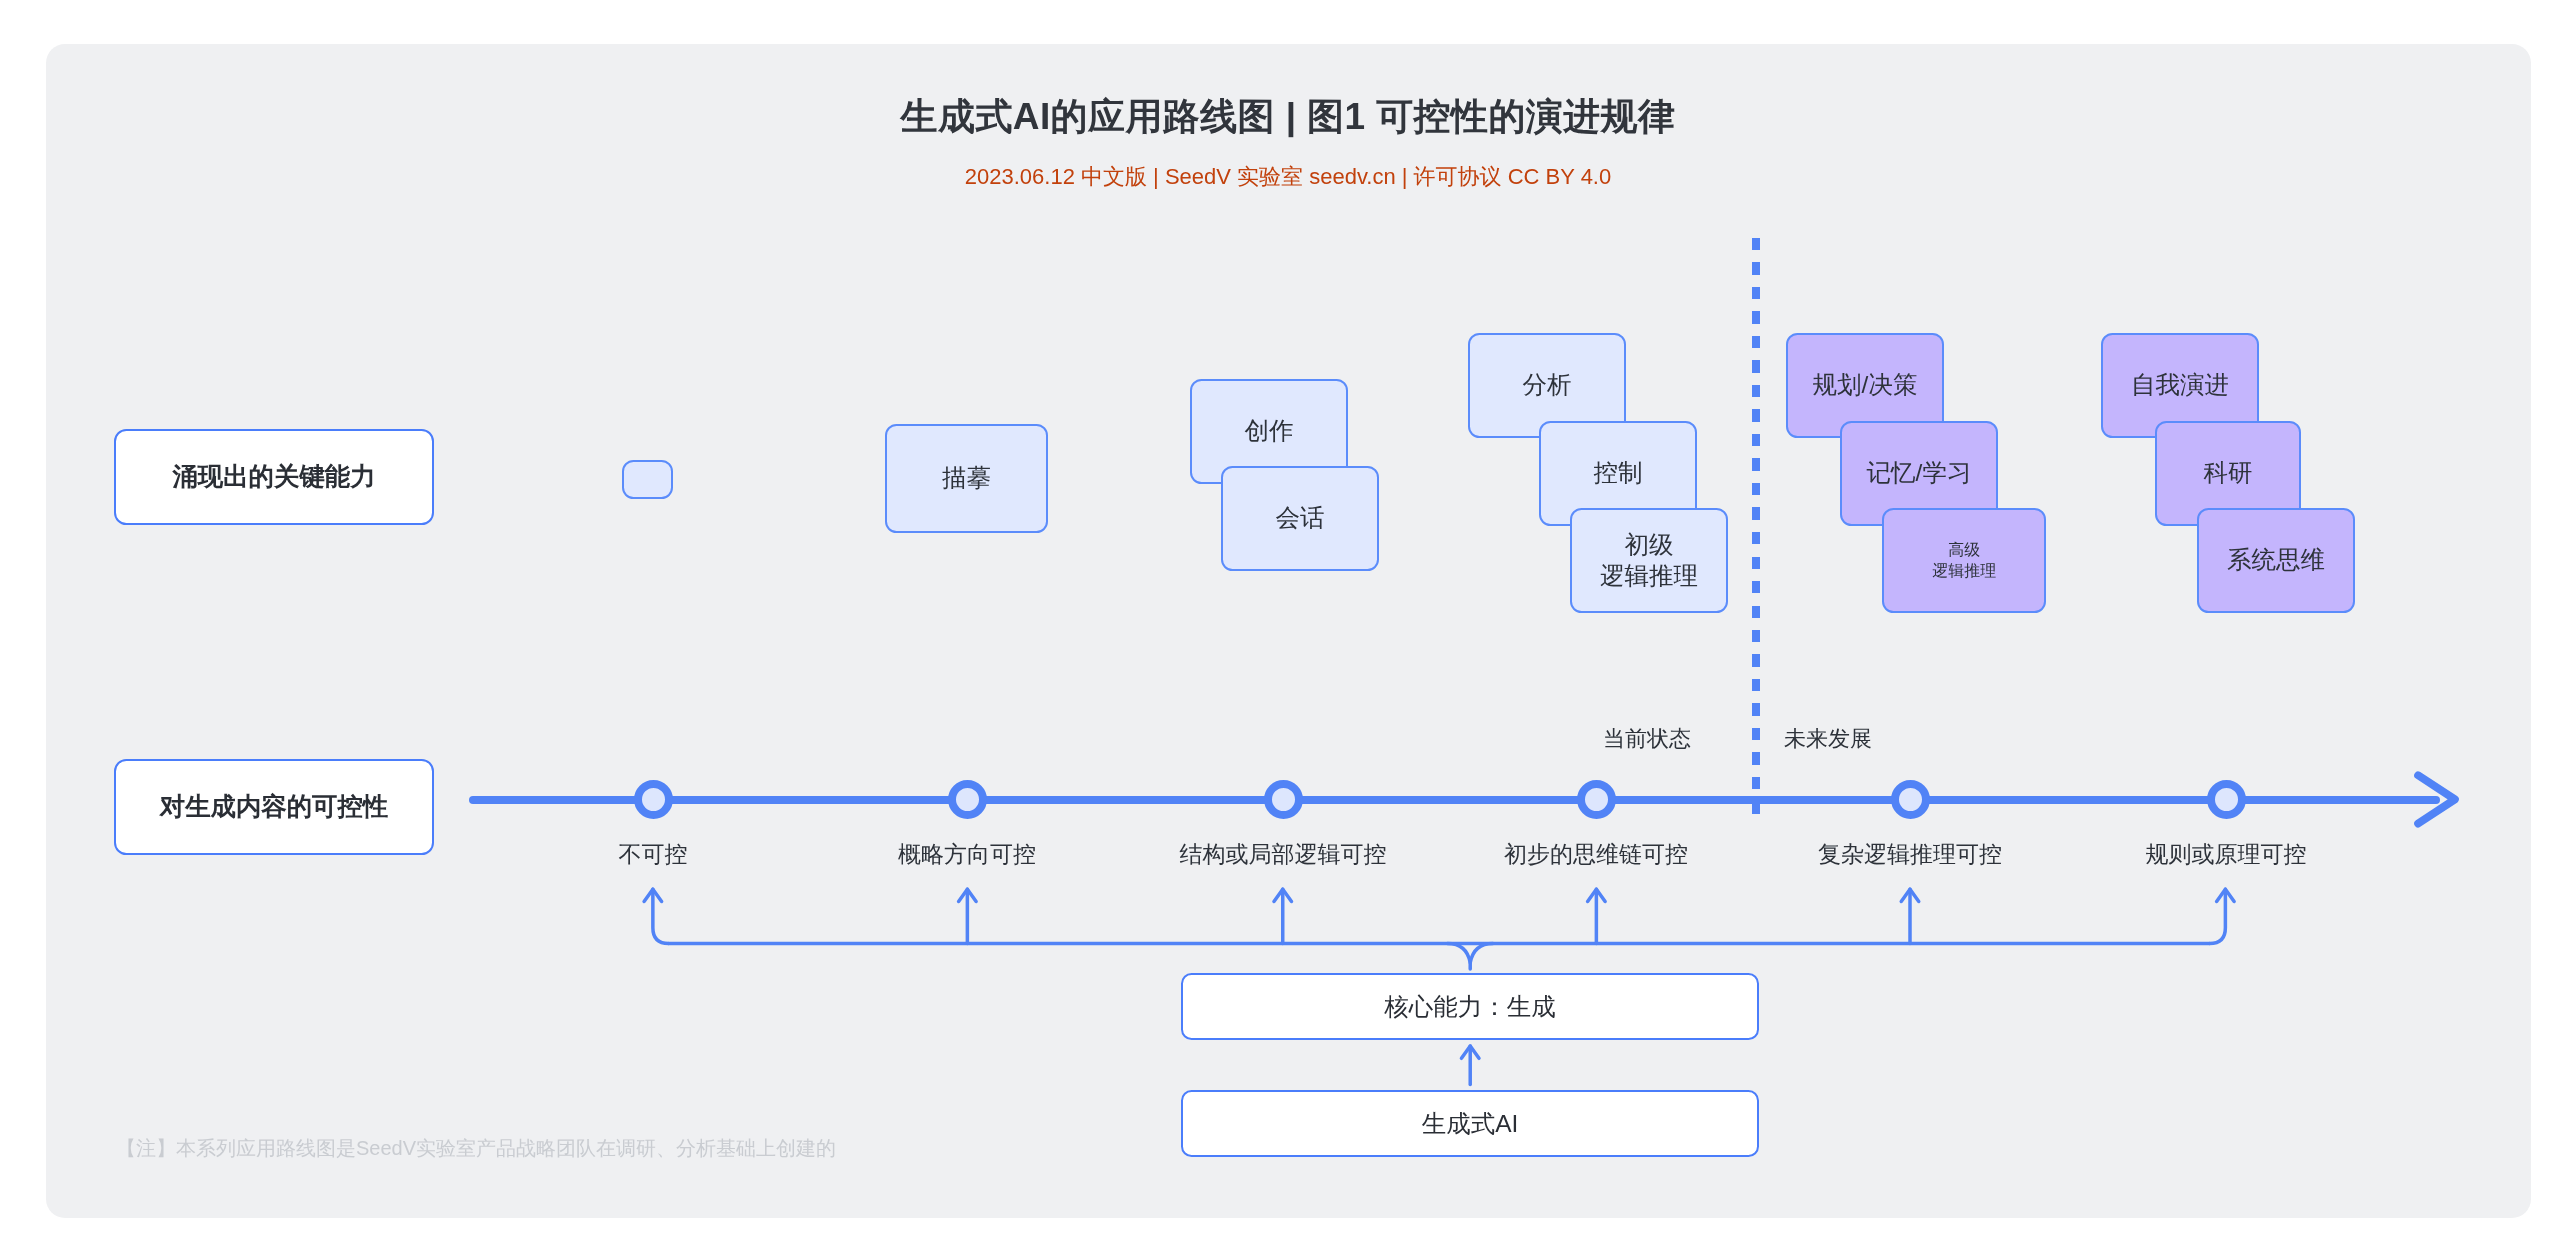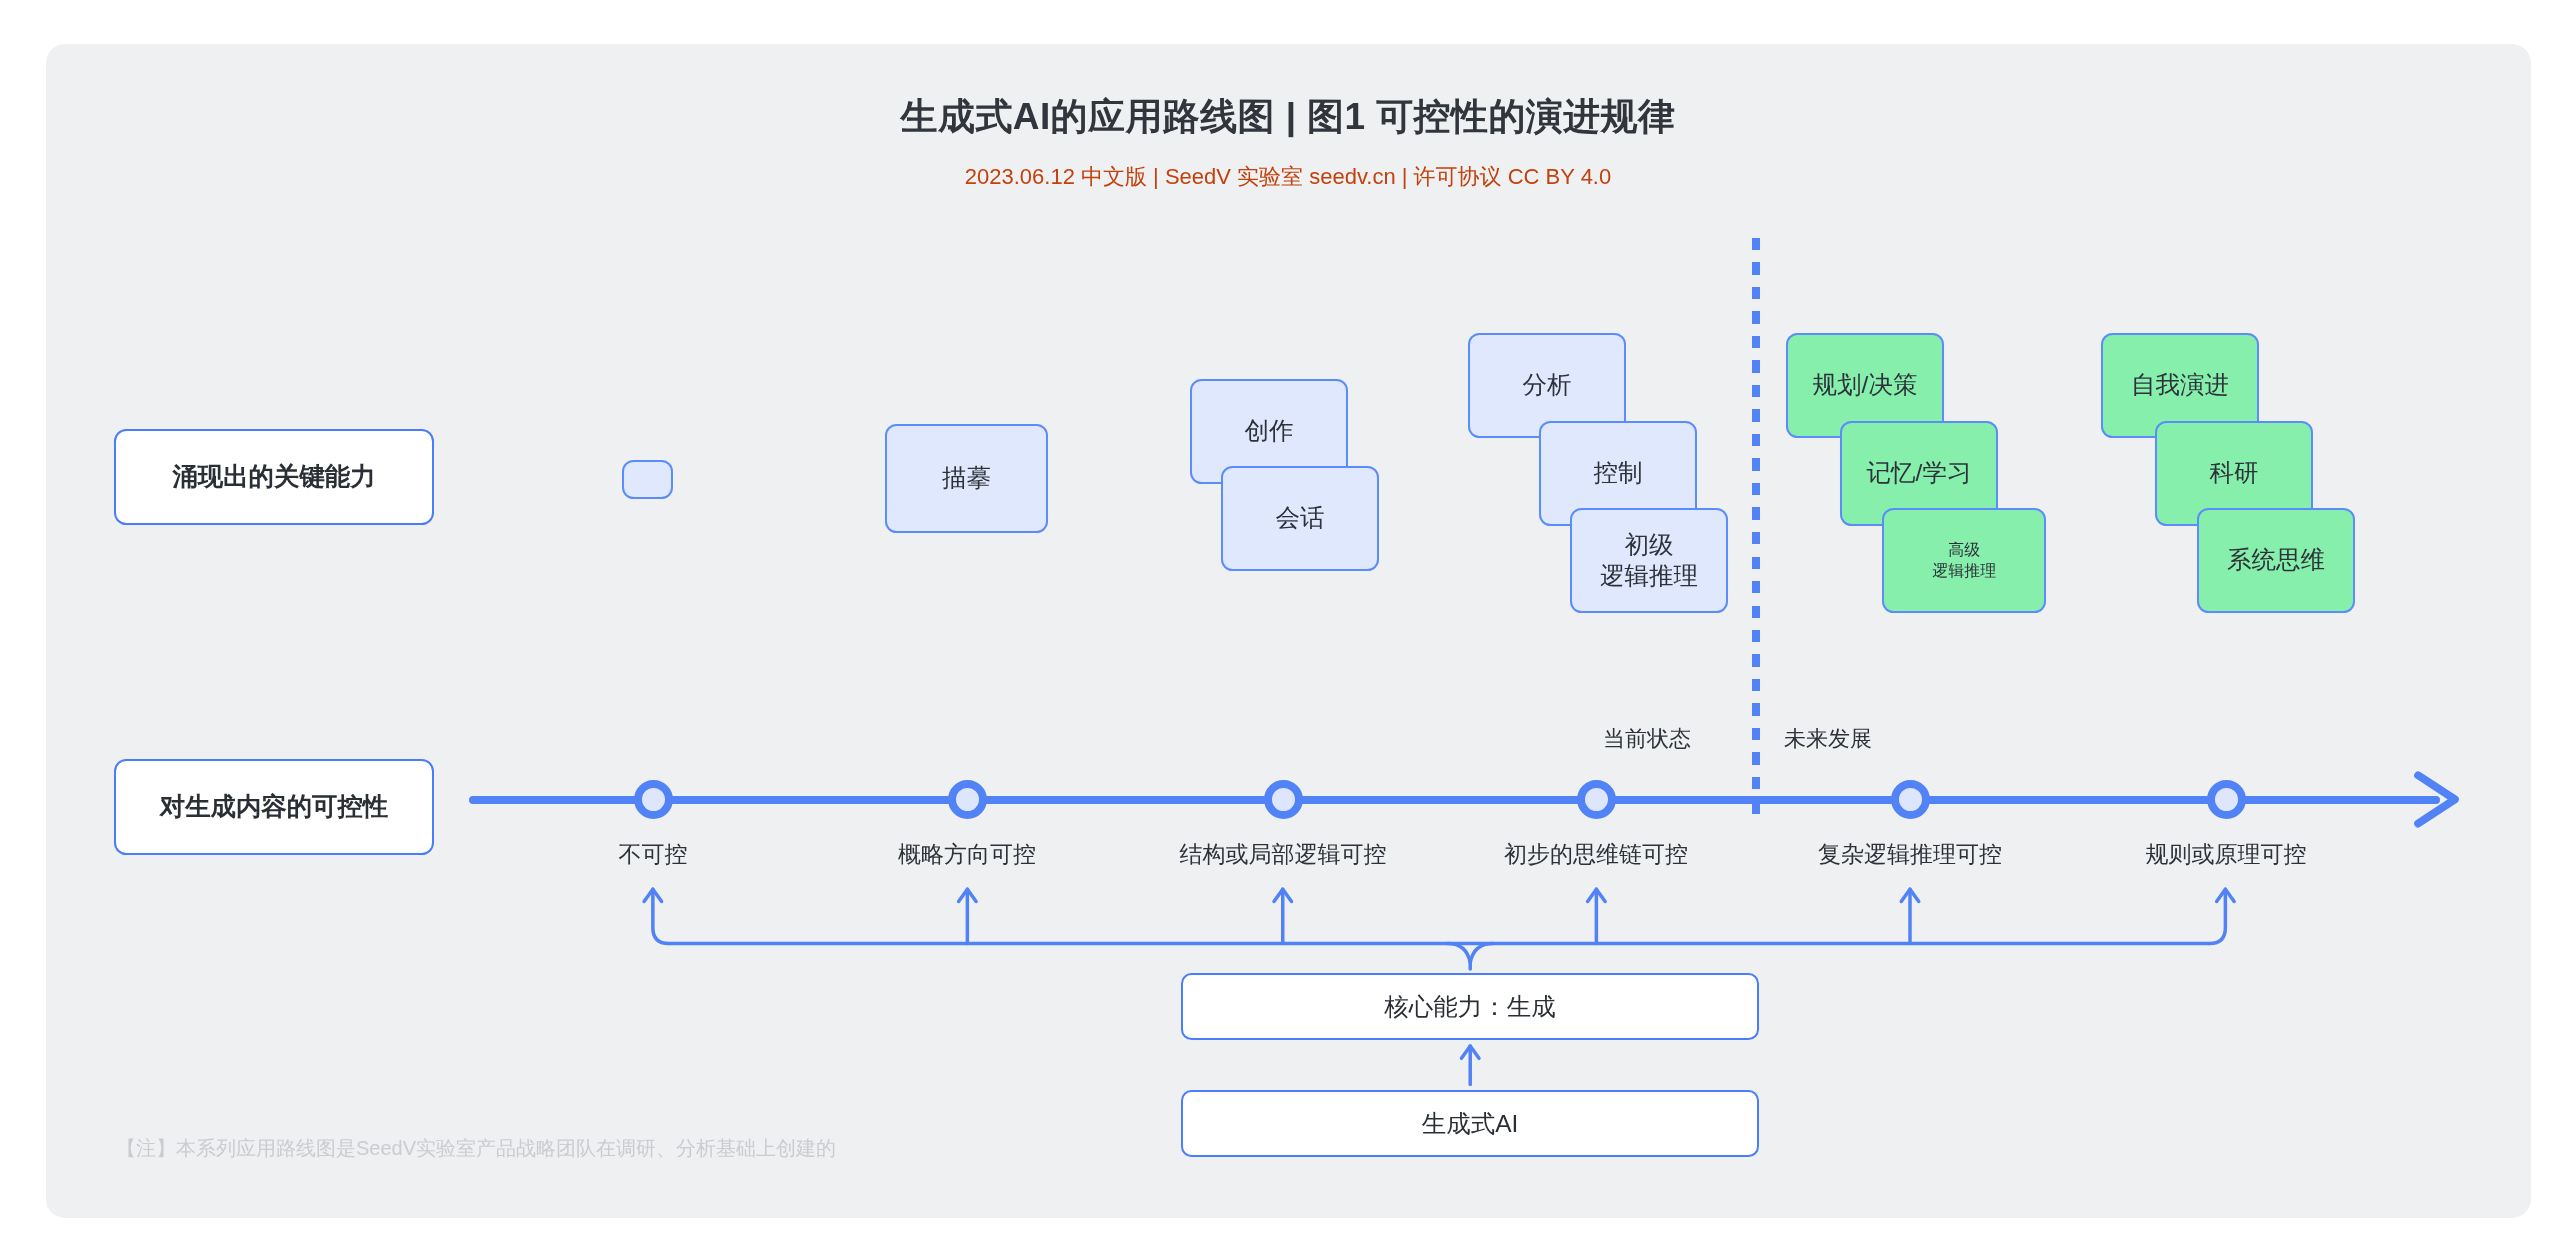--- a/index.html
+++ b/index.html
@@ -75,21 +75,21 @@
     display: flex;
     align-items: center;
     justify-content: center;
     text-align: center;
     font-size: 24.5px;
     color: #2d323a;
     line-height: 1.26;
     padding: 3.5px 5.3px;
   }
   .card.filled { background: #e0e8fe; }
-  .card.hollow { background: #86efac; }
+  .card.hollow { background: #c4b5fd; }
 
   
   #axis-line {
     position: absolute;
     left: 469px;
     top: 796px;
     width: 1971px;
     height: 8px;
     background: #5183f6;
     border-radius: 4.4px;
@@ -188,21 +188,21 @@
       <div class="card filled" style="left: 885px; top: 424px; width: 163px; height: 109px; font-size: 24.5px;">描摹</div>
       <div class="card filled" style="left: 1190px; top: 379px; width: 158px; height: 105px; font-size: 24.5px;">创作</div>
       <div class="card filled" style="left: 1221px; top: 466px; width: 158px; height: 105px; font-size: 24.5px;">会话</div>
       <div class="card filled" style="left: 1468px; top: 333px; width: 158px; height: 105px; font-size: 24.5px;">分析</div>
       <div class="card filled" style="left: 1539px; top: 421px; width: 158px; height: 105px; font-size: 24.5px;">控制</div>
       <div class="card filled" style="left: 1570px; top: 508px; width: 158px; height: 105px; font-size: 24.5px;">初级<br>逻辑推理</div>
       <div class="card hollow" style="left: 1786px; top: 333px; width: 158px; height: 105px; font-size: 24.5px;">规划/决策</div>
       <div class="card hollow" style="left: 1840px; top: 421px; width: 158px; height: 105px; font-size: 24.5px;">记忆/学习</div>
       <div class="card hollow" style="left: 1882px; top: 508px; width: 164px; height: 105px; font-size: 16px; padding-left: 6px;">高级<br>逻辑推理</div>
       <div class="card hollow" style="left: 2101px; top: 333px; width: 158px; height: 105px; font-size: 24.5px; font-family: Liberation Serif, serif;">自我演进</div>
-      <div class="card hollow" style="left: 2155px; top: 421px; width: 158px; height: 105px; font-size: 24.5px;">科研</div>
+      <div class="card hollow" style="left: 2155px; top: 421px; width: 146px; height: 105px; font-size: 24.5px;">科研</div>
       <div class="card hollow" style="left: 2197px; top: 508px; width: 158px; height: 105px; font-size: 24.5px;">系统思维</div>
     </div>
 
   <div id="divider"></div>
 
   <div class="phase-note" id="phase-current" style="left:1603px;">当前状态</div>
   <div class="phase-note" id="phase-future" style="left:1784px;">未来发展</div>
 
   <div id="axis-line"></div>
   <div id="ticks-layer">

